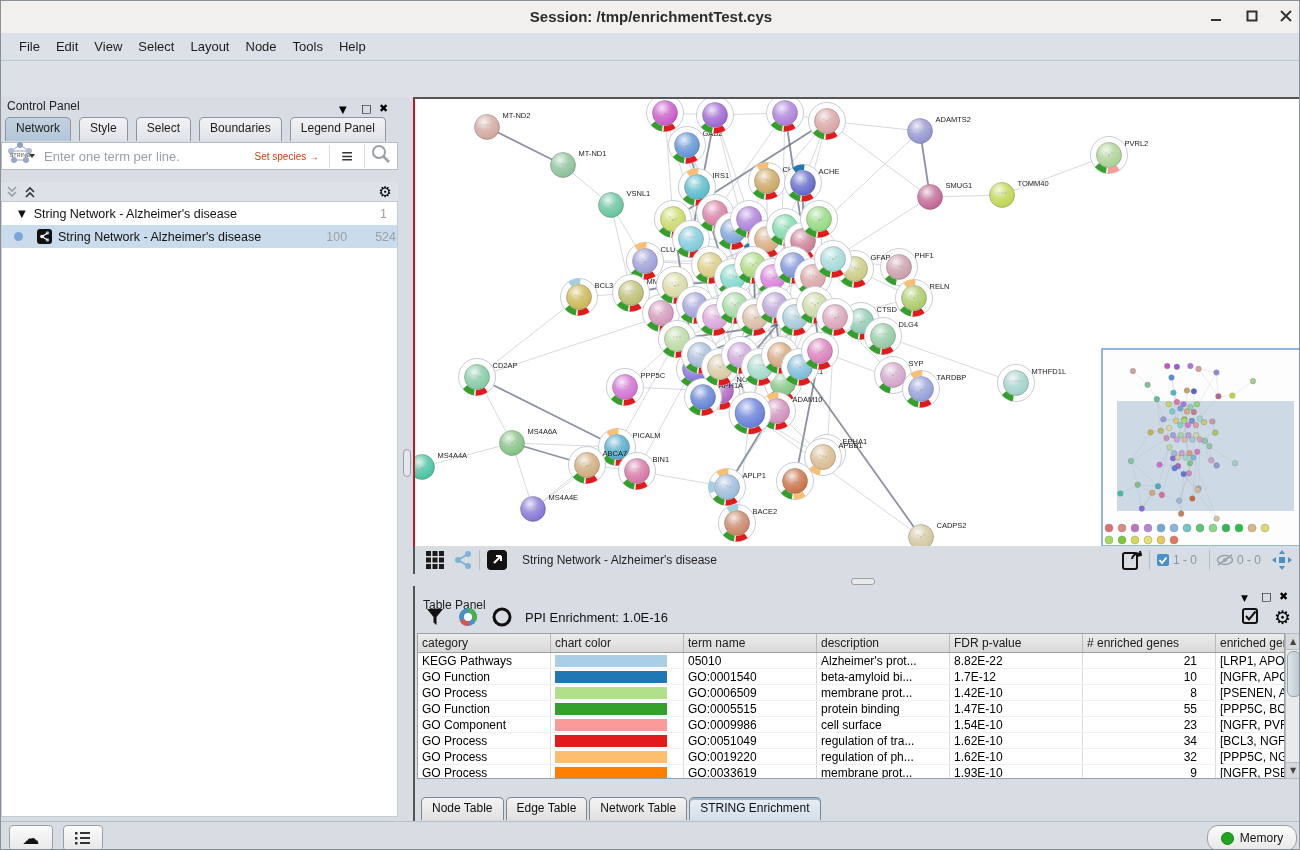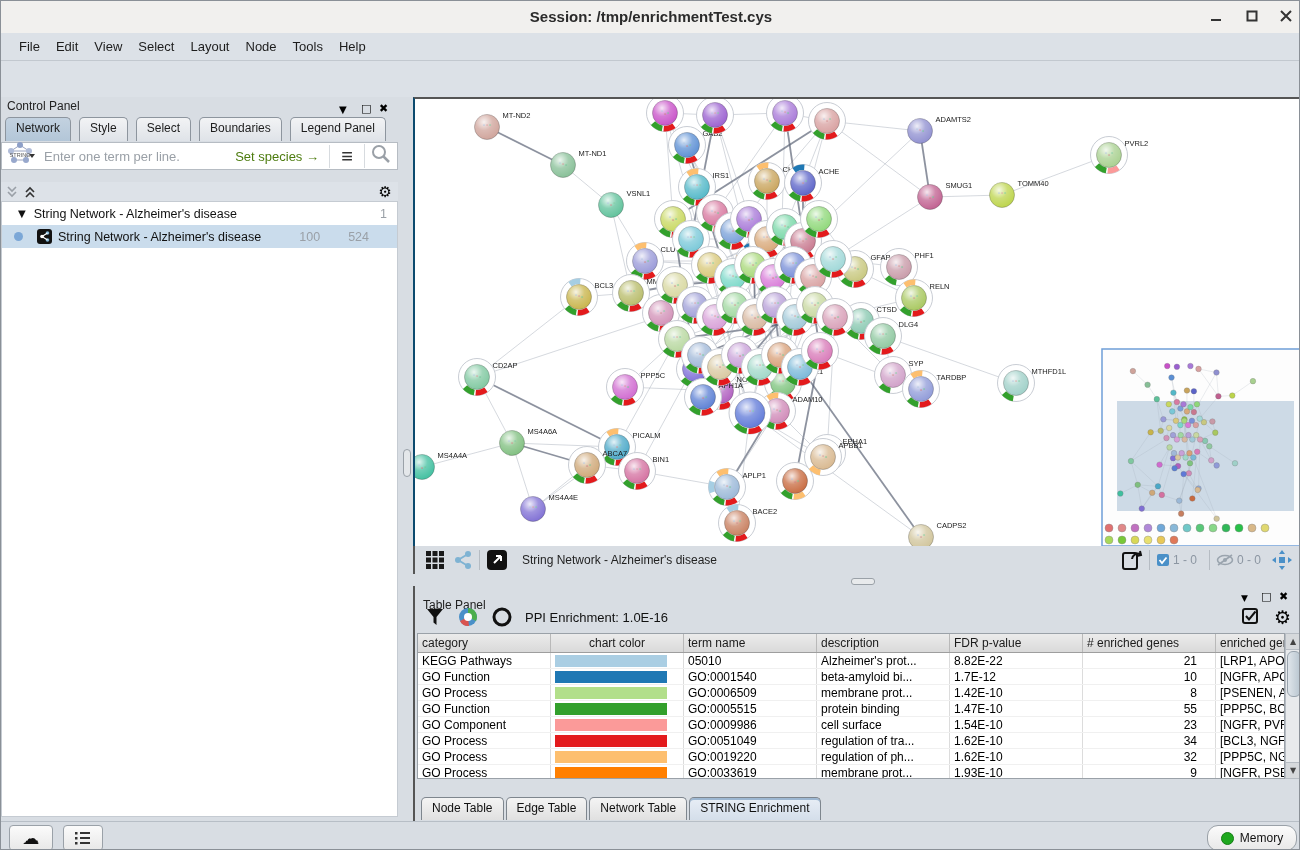--- a/index.html
+++ b/index.html
@@ -25,39 +25,39 @@
   #control-panel{left:0;top:96px;width:399px;height:724px;background:#d8dde3;text-decoration:underline;}
   #cp-header{left:6px;top:2px;font-size:12px;color:#222;}
   #cp-tabs{left:4px;top:20px;height:24px;display:flex;gap:8px;}
   .cp-tab{font-size:12px;color:#1d1d1d;background:linear-gradient(#f2f3f5,#dfe3e8);
           border:1px solid #8d959e;border-bottom:none;border-radius:5px 5px 0 0;padding:3px 10px 2px;}
   .cp-tab.active{background:linear-gradient(#c3d2e0,#b3c6d8);}
   #string-row{left:0px;top:45px;width:397px;height:28px;background:#fff;border:1px solid #b6bcc3;
               box-sizing:border-box;display:flex;align-items:center;}
   #string-logo{width:36px;text-align:center;}
   #string-input-ph{flex:1;font-size:13px;color:#9aa0a7;padding-left:6px;}
-  #species-ph{font-size:13px;color:#4d7c0f;padding-right:10px;}
+  #species-ph{font-size:10px;color:#c2410c;padding-right:10px;}
   #string-menu{width:34px;text-align:center;font-size:20px;color:#333;border-left:1px solid #d7dbdf;}
   #string-mag{width:32px;text-align:center;border-left:1px solid #d7dbdf;}
   #net-sel-row{left:0;top:85px;width:397px;height:19px;background:#dde2e8;border-bottom:1px solid #c5cbd2;
                display:flex;align-items:center;}
   #net-sel-label{flex:1;text-align:center;font-size:12px;color:#222;margin-top:48px;}
   #tree{left:0;top:104px;width:397px;height:616px;background:#ffffff;border:1px solid #c5cbd2;box-sizing:border-box;}
   .tree-row{height:23px;display:flex;align-items:center;font-size:12.5px;color:#111;}
   .tree-row.selected{background:#cadcec;}
   .tree-count{color:#9aa0a7;}
   #share-badge{width:15px;height:15px;background:#111;border-radius:3px;margin:0 6px 0 0;display:inline-block;}
   
   #vsplit{left:399px;top:96px;width:13px;height:724px;background:#d8dde3;}
   #vsplit .grip{left:3px;top:352px;width:6px;height:26px;border:1px solid #9aa1a8;border-radius:4px;background:#e4e7ea;}
   #hsplit{left:412px;top:573px;width:888px;height:12px;background:#d8dde3;}
   #hsplit .grip{left:438px;top:4px;width:22px;height:5px;border:1px solid #9aa1a8;border-radius:3px;background:#e8eaec;}
   
   #net-view{left:412px;top:96px;width:888px;height:449px;background:#fff;border-top:2px solid #555;
-            border-left:2px solid #0c4a6e;box-sizing:border-box;}
+            border-left:2px solid #b91c1c;box-sizing:border-box;}
   #net-footer{left:412px;top:545px;width:888px;height:28px;background:#d8dde3;border-left:2px solid #555;
               box-sizing:border-box;display:flex;align-items:center;}
   #net-title{font-size:12px;color:#222;margin-left:14px;}
   .badge-txt{font-size:12px;color:#8c96a2;margin:0 6px 0 3px;}
   .vline{width:1px;height:20px;background:#b6bcc3;margin:0 6px;}
   
   #table-panel{left:412px;top:585px;width:888px;height:235px;background:#d8dde3;border-left:2px solid #555;box-sizing:border-box;}
   #tp-header{left:8px;top:1px;font-size:12px;color:#222;margin-top:11px;}
   #tp-toolbar{left:0;top:16px;width:886px;height:30px;display:flex;align-items:center;}
   #ppi-label{font-size:13px;color:#111;margin-left:12px;}
@@ -244,21 +244,21 @@
       <span style="width:9px;height:9px;border-radius:50%;background:#7ba7d7;margin:0 14px 0 12px"></span>
       <span id="share-badge">
         <svg width="15" height="15">
             <circle cx="5" cy="7.5" r="1.8" fill="#fff"></circle>
             <circle cx="10.5" cy="4" r="1.8" fill="#7fb3d3"></circle>
             <circle cx="10.5" cy="11" r="1.8" fill="#7fb3d3"></circle>
             <path d="M5 7.5 L10.5 4 M5 7.5 L10.5 11" stroke="#fff" stroke-width="1.2"></path>
           </svg></span>
       <span style="flex:1">String Network - Alzheimer's disease</span>
       <span class="tree-count" style="margin-right:28px">100</span>
-      <span class="tree-count" style="margin-right:28px">524</span>
+      <span class="tree-count" style="margin-right:1px">524</span>
     </div>
   </div>
 </div>
 
 <div class="abs" id="vsplit">
     <div class="abs grip"></div>
   </div>
 <div class="abs" id="hsplit">
     <div class="abs grip"></div>
   </div>
@@ -1571,21 +1571,21 @@
         <path d="M4 8 l3 3.5 l6.5 -8" fill="none" stroke="#111" stroke-width="2"></path>
       </svg>
     <span class="uni" style="font-size:19px;margin-right:10px">⚙</span>
   </div>
 
   <div class="abs" id="enr-table">
     <table>
         <thead>
           <tr id="tbl-head">
             <th style="width: 124px;">category</th>
-            <th style="width: 124px; text-align: center;">chart color</th>
+            <th style="width: 124px;">chart color</th>
             <th style="width: 124px;">term name</th>
             <th style="width: 124px;">description</th>
             <th style="width: 124px;">FDR p-value</th>
             <th style="width: 124px;"># enriched genes</th>
             <th style="width: 124px;">enriched genes</th>
           </tr>
         </thead>
     <tbody id="tbl-body">
           <tr>
             <td>KEGG Pathways</td>

